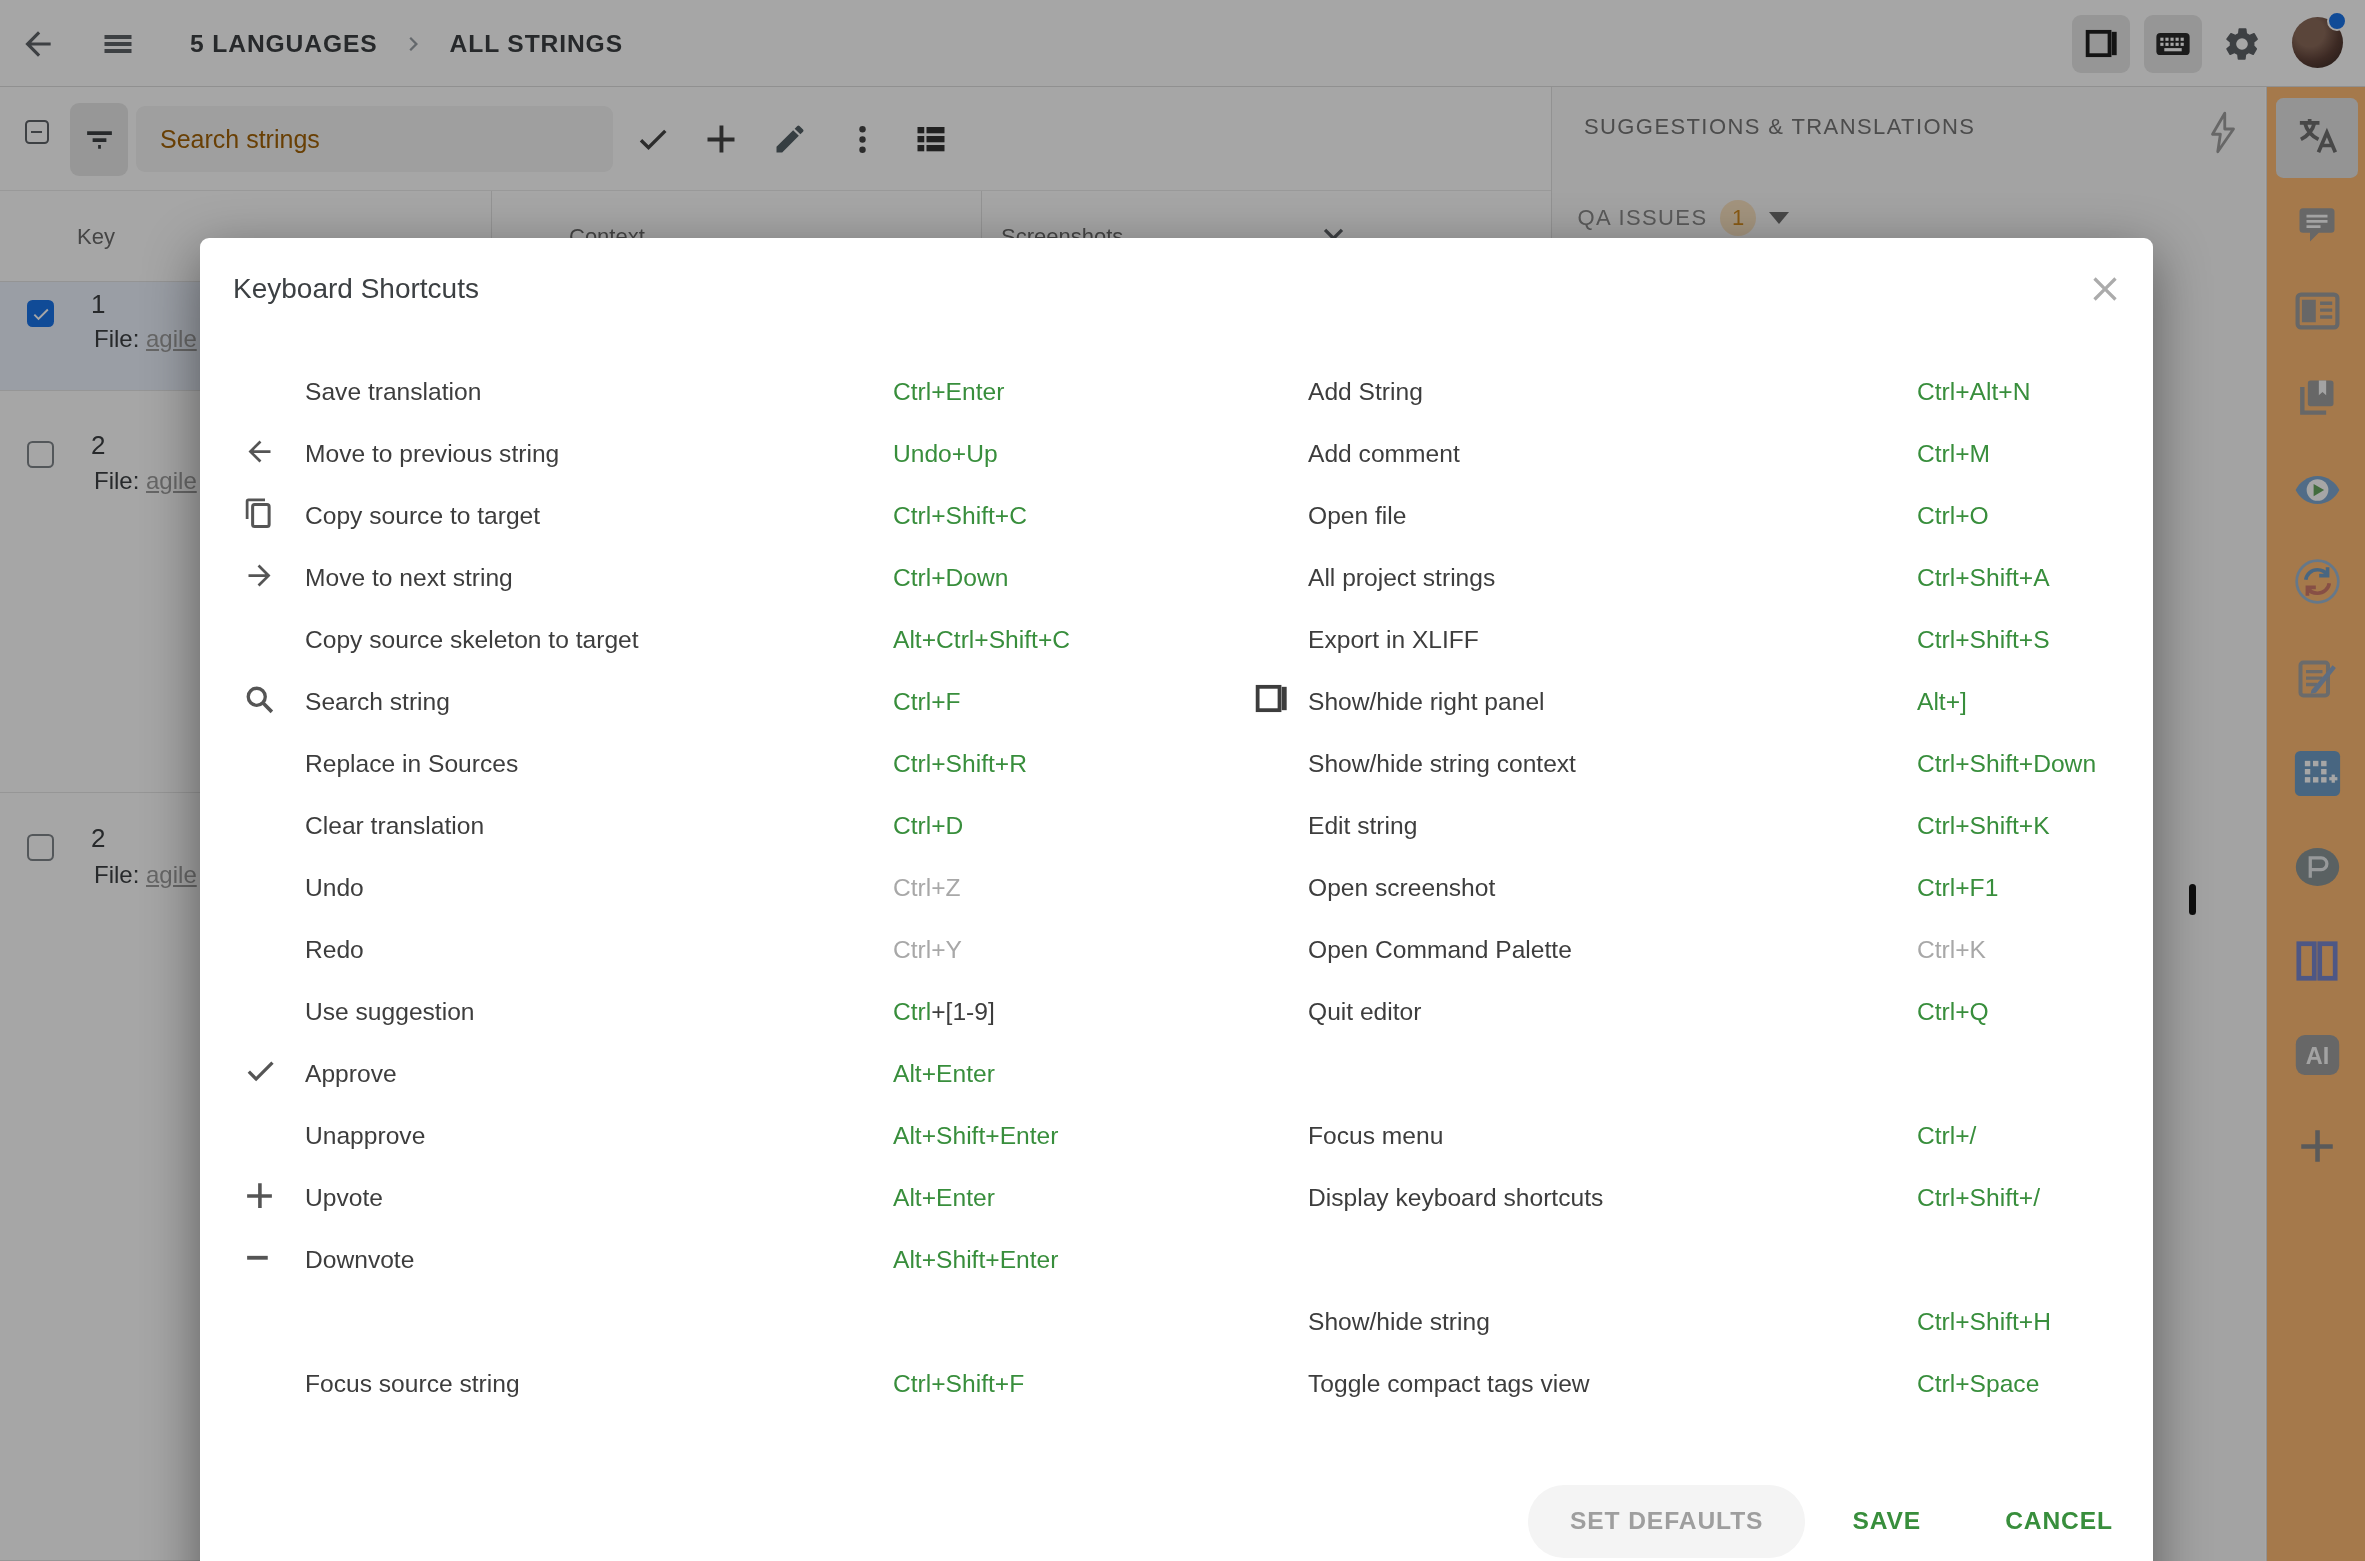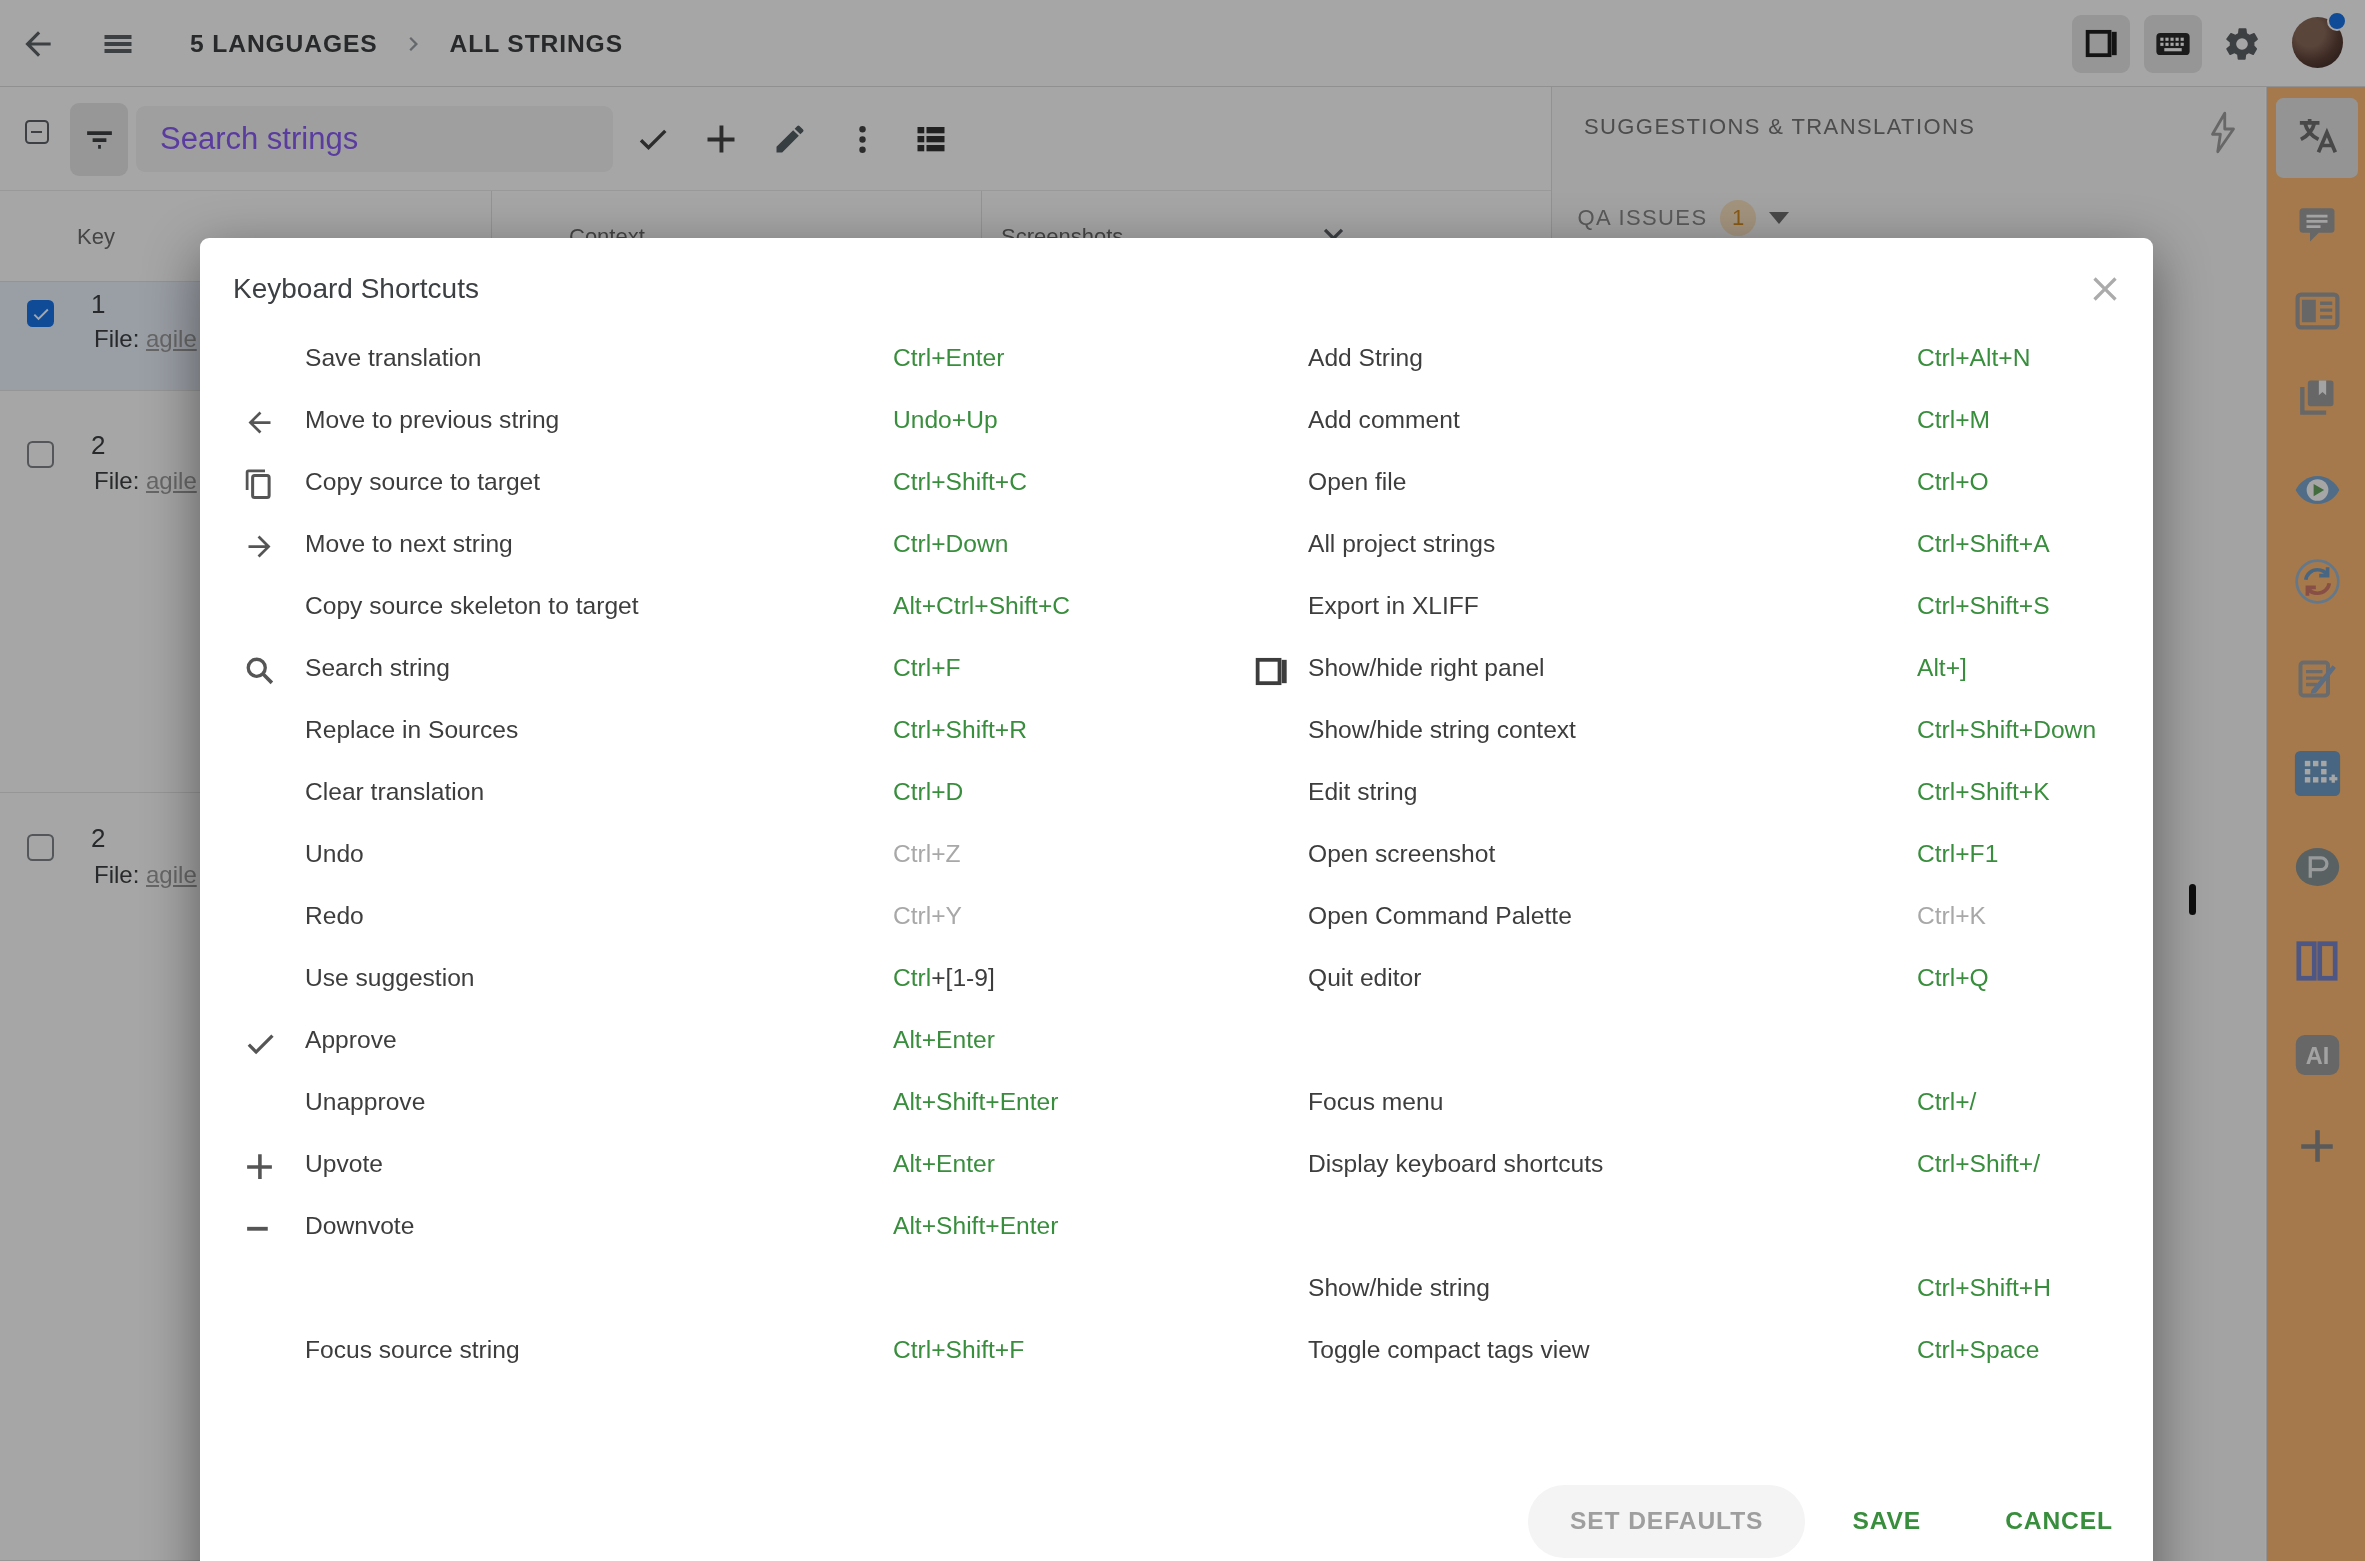--- a/index.html
+++ b/index.html
@@ -17,21 +17,21 @@
   .active-sq { position:absolute; width:58px; height:58px; top:14.6px; background:#e7e7e7; border-radius:9px; display:flex; align-items:center; justify-content:center; }
   .avatar { position:absolute; left:2292px; top:17.3px; width:51px; height:51px; border-radius:50%;
             background:radial-gradient(circle at 35% 30%, #8a6a5a 0 30%, #5d4037 60%, #2f2420 100%); }
   .avatar-dot { position:absolute; left:2327px; top:11px; width:20px; height:20px; border-radius:50%; background:#1a73e8; border:2.7px solid #fff; }
 
   .toolbar { position:absolute; left:0; top:87px; width:1551px; height:104px; background:#fff; border-bottom:0.9px solid #ececec; }
   .sel-checkbox { position:absolute; left:24.6px; top:33px; width:24px; height:24px; border:2.7px solid #5f6368; border-radius:4.5px; display:flex; align-items:center; justify-content:center; }
   .sel-checkbox .bar { width:11px; height:2.7px; background:#5f6368; }
   .filter-btn { position:absolute; left:70px; top:15.5px; width:58px; height:73px; background:#e9e9e9; border-radius:9px; display:flex; align-items:center; justify-content:center; }
   .searchbox { position:absolute; left:136px; top:19px; width:477px; height:66px; background:#f4f4f4; border-radius:9px; display:flex; align-items:center; padding-left:24px; }
-  .searchbox .ph { font-size:31px; color:#8b5cf6; }
+  .searchbox .ph { font-size:25px; color:#a16207; }
   .tool-ic { position:absolute; top:0; height:104px; width:58px; display:flex; align-items:center; justify-content:center; }
 
   .gridhead { position:absolute; left:0; top:191px; width:1551px; height:91px; background:#fff; border-bottom:0.9px solid #e3e3e3; }
   .gh-label { position:absolute; top:0; height:91px; display:flex; align-items:center; font-size:22px; color:#6b6b6b; }
   .gh-div { position:absolute; top:0; width:0.9px; height:91px; background:#e3e3e3; }
 
   .rows { position:absolute; left:0; top:282px; width:1551px; height:1279px; background:#fff; }
   .row { position:absolute; left:0; width:1551px; border-bottom:0.9px solid #e6e6e6; }
   .row.selected { background:#edf3fd; }
   .row-cb { position:absolute; left:27px; width:27px; height:27px; border-radius:5.5px; }
@@ -58,21 +58,21 @@
   
   .scrim { position:absolute; inset:0; background:rgba(0,0,0,0.35); z-index:5; }
   .modal { position:absolute; left:200px; top:238px; width:1953px; height:1374px; background:#fff; border-radius:9px;
            box-shadow:0 16.4px 55px rgba(0,0,0,.45); z-index:10; }
   .m-title { position:absolute; left:33px; top:35px; font-size:28px; color:#3c4043; }
   .m-close { position:absolute; left:1883px; top:29px; width:44px; height:44px; display:flex; align-items:center; justify-content:center; cursor:pointer; }
 
   .sc-col { position:absolute; top:106px; }
   .sc-col.left  { left:36px;   width:855px; }
   .sc-col.right { left:1054px; width:873px; }
-  .sc-row { position:relative; height:62px; display:flex; align-items:flex-start; }
+  .sc-row { position:relative; height:62px; display:flex; align-items:flex-end; }
   .sc-ico { position:absolute; left:0; width:69px; display:flex; align-items:center; justify-content:flex-start; padding-left:7.3px; }
   .sc-col.right .sc-ico { padding-left:0; }
   .sc-label { padding-left:69px; font-size:24.6px; color:#3d3d3d; }
   .sc-col.right .sc-label { padding-left:54px; }
   .sc-keys { position:absolute; left:617px; font-size:24.6px; white-space:nowrap;margin-left:40px; }
   .sc-col.right .sc-keys { left:623px; }
   .k-green { color:#388e3c; }
   .k-gray { color:#a8a8a8; }
   .k-dark { color:#3d3d3d; }
 

